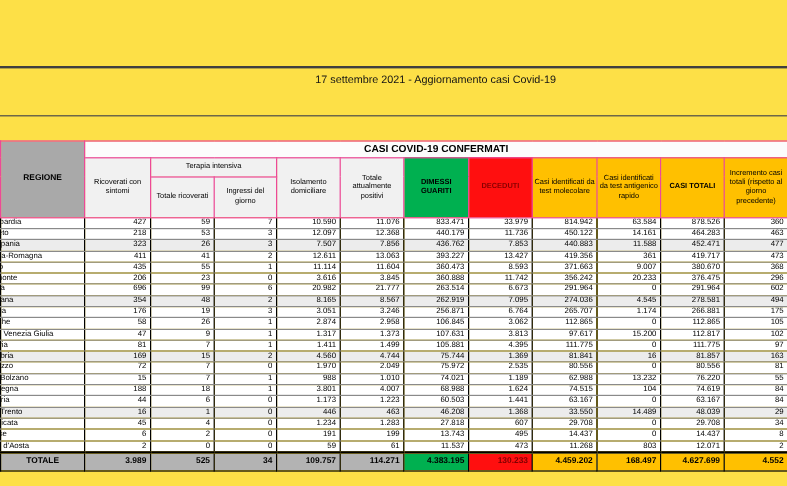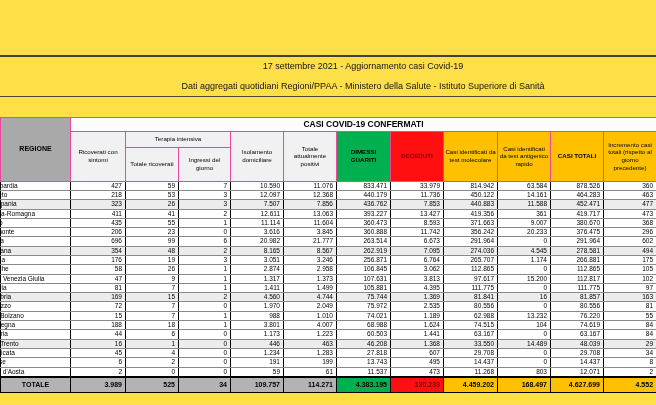--- a/index.html
+++ b/index.html
@@ -49,21 +49,20 @@
   tr.trow td.green { background: #00b050; }
   tr.trow td.red { background: #ff0f0f; color: #7f0000; }
   tr.trow td.gold { background: #ffc000; }
 </style>
 </head>
 <body>
 
 <div class="page">
   <div class="rule1"></div>
   <div class="t1">17 settembre 2021 - Aggiornamento casi Covid-19</div>
-  <div class="t2">Dati aggregati quotidiani Regioni/PPAA - Ministero della Salute - Istituto Superiore di Sanità</div>
   <div class="rule2"></div>
 
   <table>
     <colgroup>
       <col class="c-region">
         <col class="c-ric">
         <col class="c-tric">
         <col class="c-ing">
       <col class="c-iso">
         <col class="c-pos">

